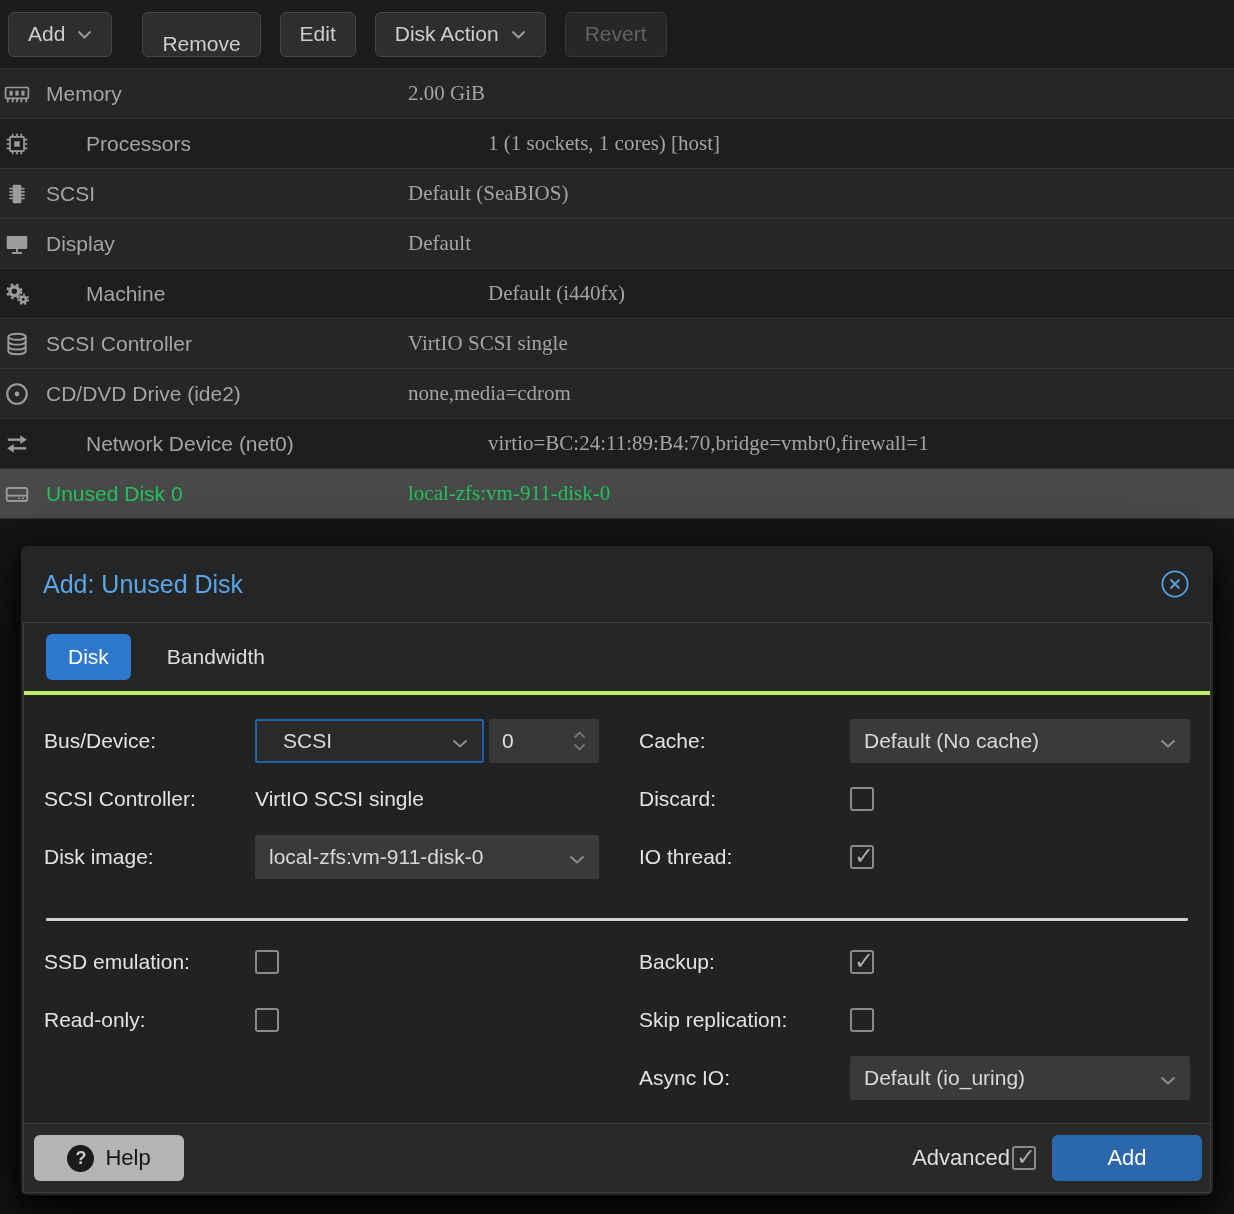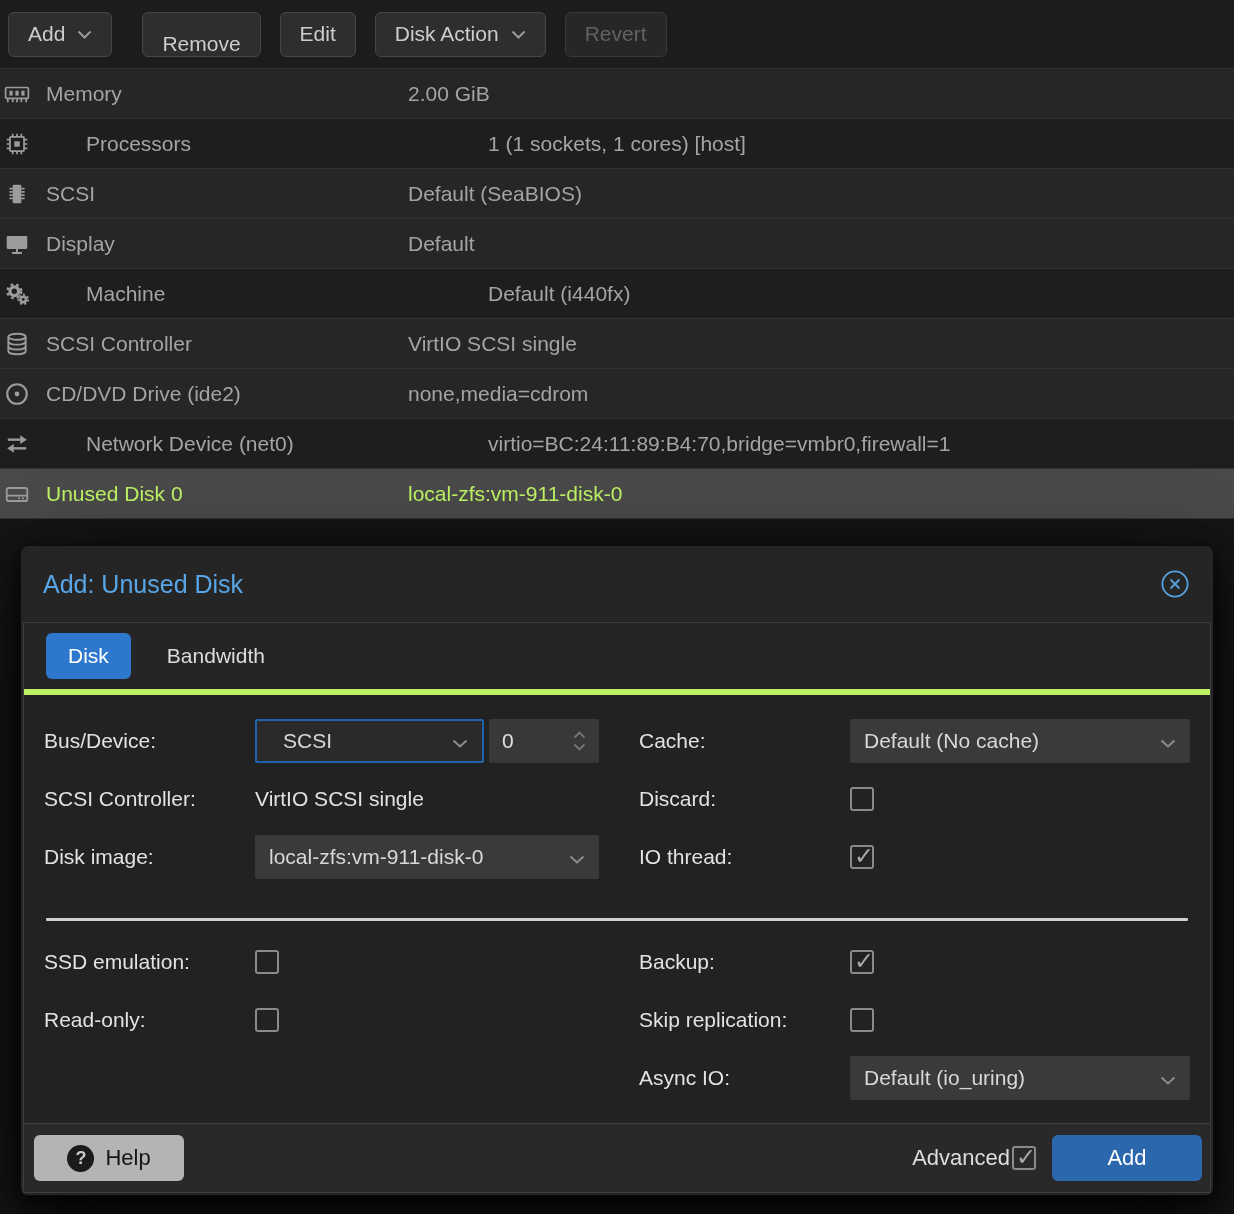--- a/index.html
+++ b/index.html
@@ -18,36 +18,36 @@
     padding:0 19px; cursor:pointer; margin-left:19px; }
   .tbtn:first-child { margin-left:0; }
   .tbtn.gap-lg { margin-left:30px;align-items:flex-end; }
   .tbtn.disabled { color:#626262; background:#272727; border-color:#383838; }
   .tbtn svg { color:#9a9a9a; }
   
   .hw-table { width:100%; }
   .hw-row { height:50px; display:flex; align-items:center; background:#262626;
     border-bottom:1px solid #323232; color:#a4a4a4; font-size:21px; cursor:pointer; }
   .hw-row:nth-child(3n+2) { background:#1e1e1e;gap:40px; }
-  .hw-row.selected { background:var(--selected_row,#4a4a4a); color:#bef264; }
+  .hw-row.selected { background:var(--selected_row,#4a4a4a); color:#22c55e; }
   .hw-icon { width:46px; padding-left:3px; display:flex; align-items:center; }
   .hw-icon svg { stroke:#9c9c9c; }
   .hw-label { width:362px; }
-  .hw-value { flex:1; }
+  .hw-value { flex:1;font-family:Liberation Serif, serif; }
   
   .dialog { position:absolute; left:20px; top:545px; width:1194px; height:651px;
     background:#252525; border-radius:8px; border:1px solid #0c0c0c;
     box-shadow:0 8px 24px rgba(0,0,0,.8), 0 30px 90px rgba(0,0,0,.7);
     display:flex; flex-direction:column; overflow:hidden; }
   .dlg-header { height:76px; flex:0 0 76px; display:flex; align-items:center; padding:16px 22px; }
   .dlg-title { flex:1; color:var(--dialog_title,#58a6e8); font-size:25px; }
   .close-btn { width:32px; height:32px; cursor:pointer; display:flex; align-items:center; justify-content:center; }
   .dlg-body { flex:1; margin:0 2px; background:#222222; border:1px solid #3e3e3e; border-bottom:none;
     display:flex; flex-direction:column; overflow:hidden; }
-  .tab-strip { height:72px; flex:0 0 72px; background:#252525; border-bottom:6px solid #bef264;
+  .tab-strip { height:72px; flex:0 0 72px; background:#252525; border-bottom:4px solid #bef264;
     display:flex; align-items:center; padding:0 22px; gap:14px; }
   .tab { font-size:21px; color:#dcdcdc; padding:11px 22px; border-radius:6px; cursor:pointer; }
   .tab.active { background:var(--accent,#2d77cc); color:#ffffff; }
   .form { padding:24px 20px 0 20px; flex:1; }
   .cols { display:flex; }
   .col-left { width:555px; margin-right:40px; }
   .col-right { flex:1; }
   .frow { display:flex; align-items:center; height:44px; margin-bottom:14px; }
   .flabel { width:211px; font-size:21px; color:#e2e2e2; flex:0 0 211px; }
   .static-val { font-size:21px; color:#e2e2e2; }

